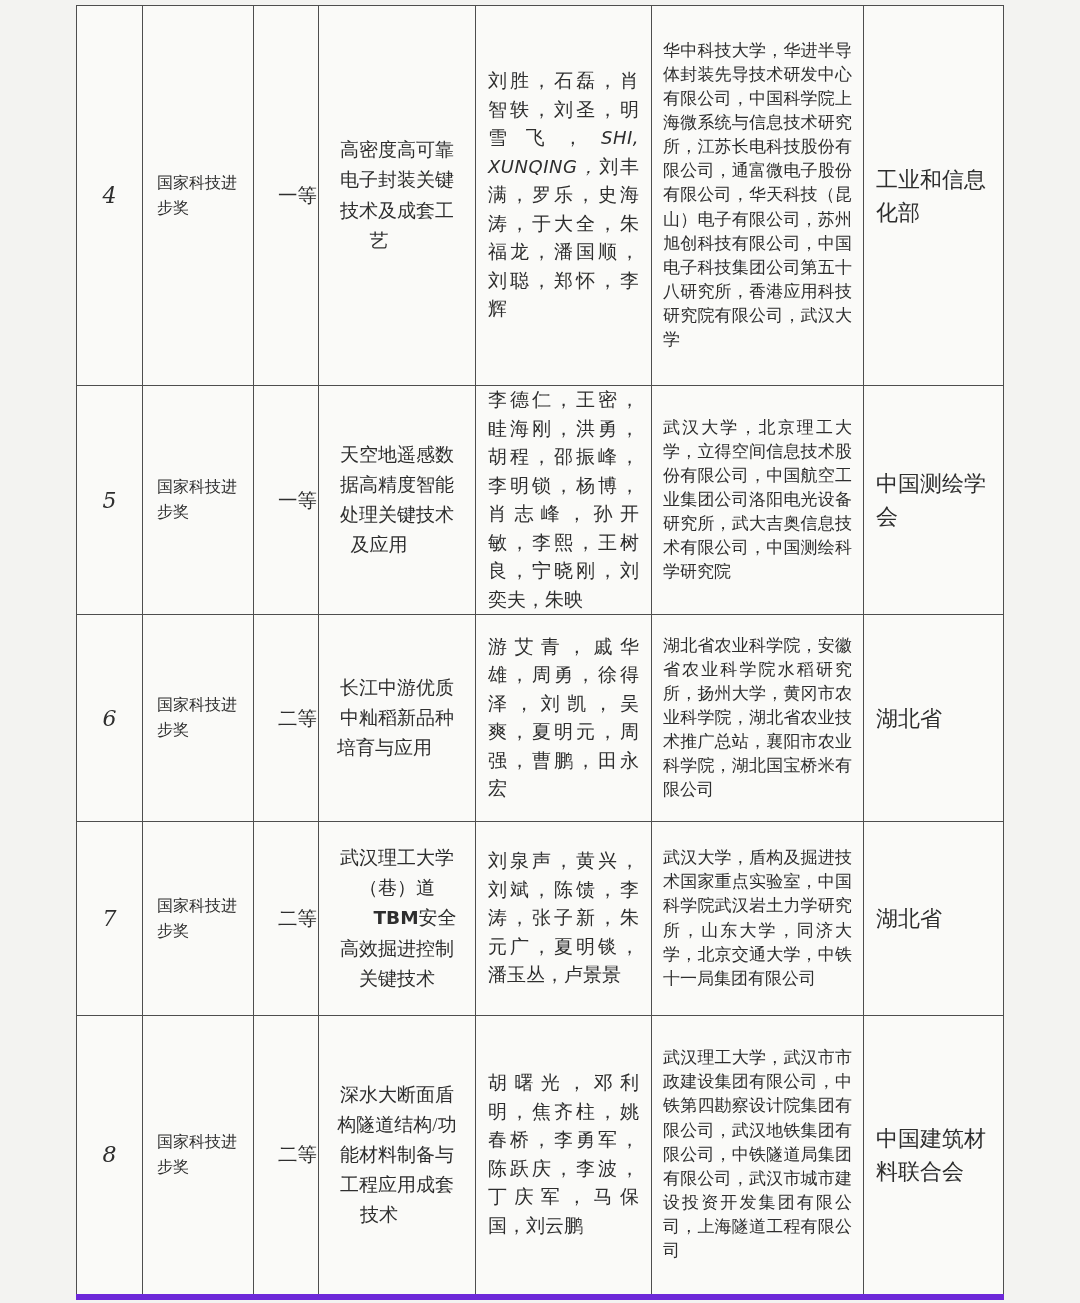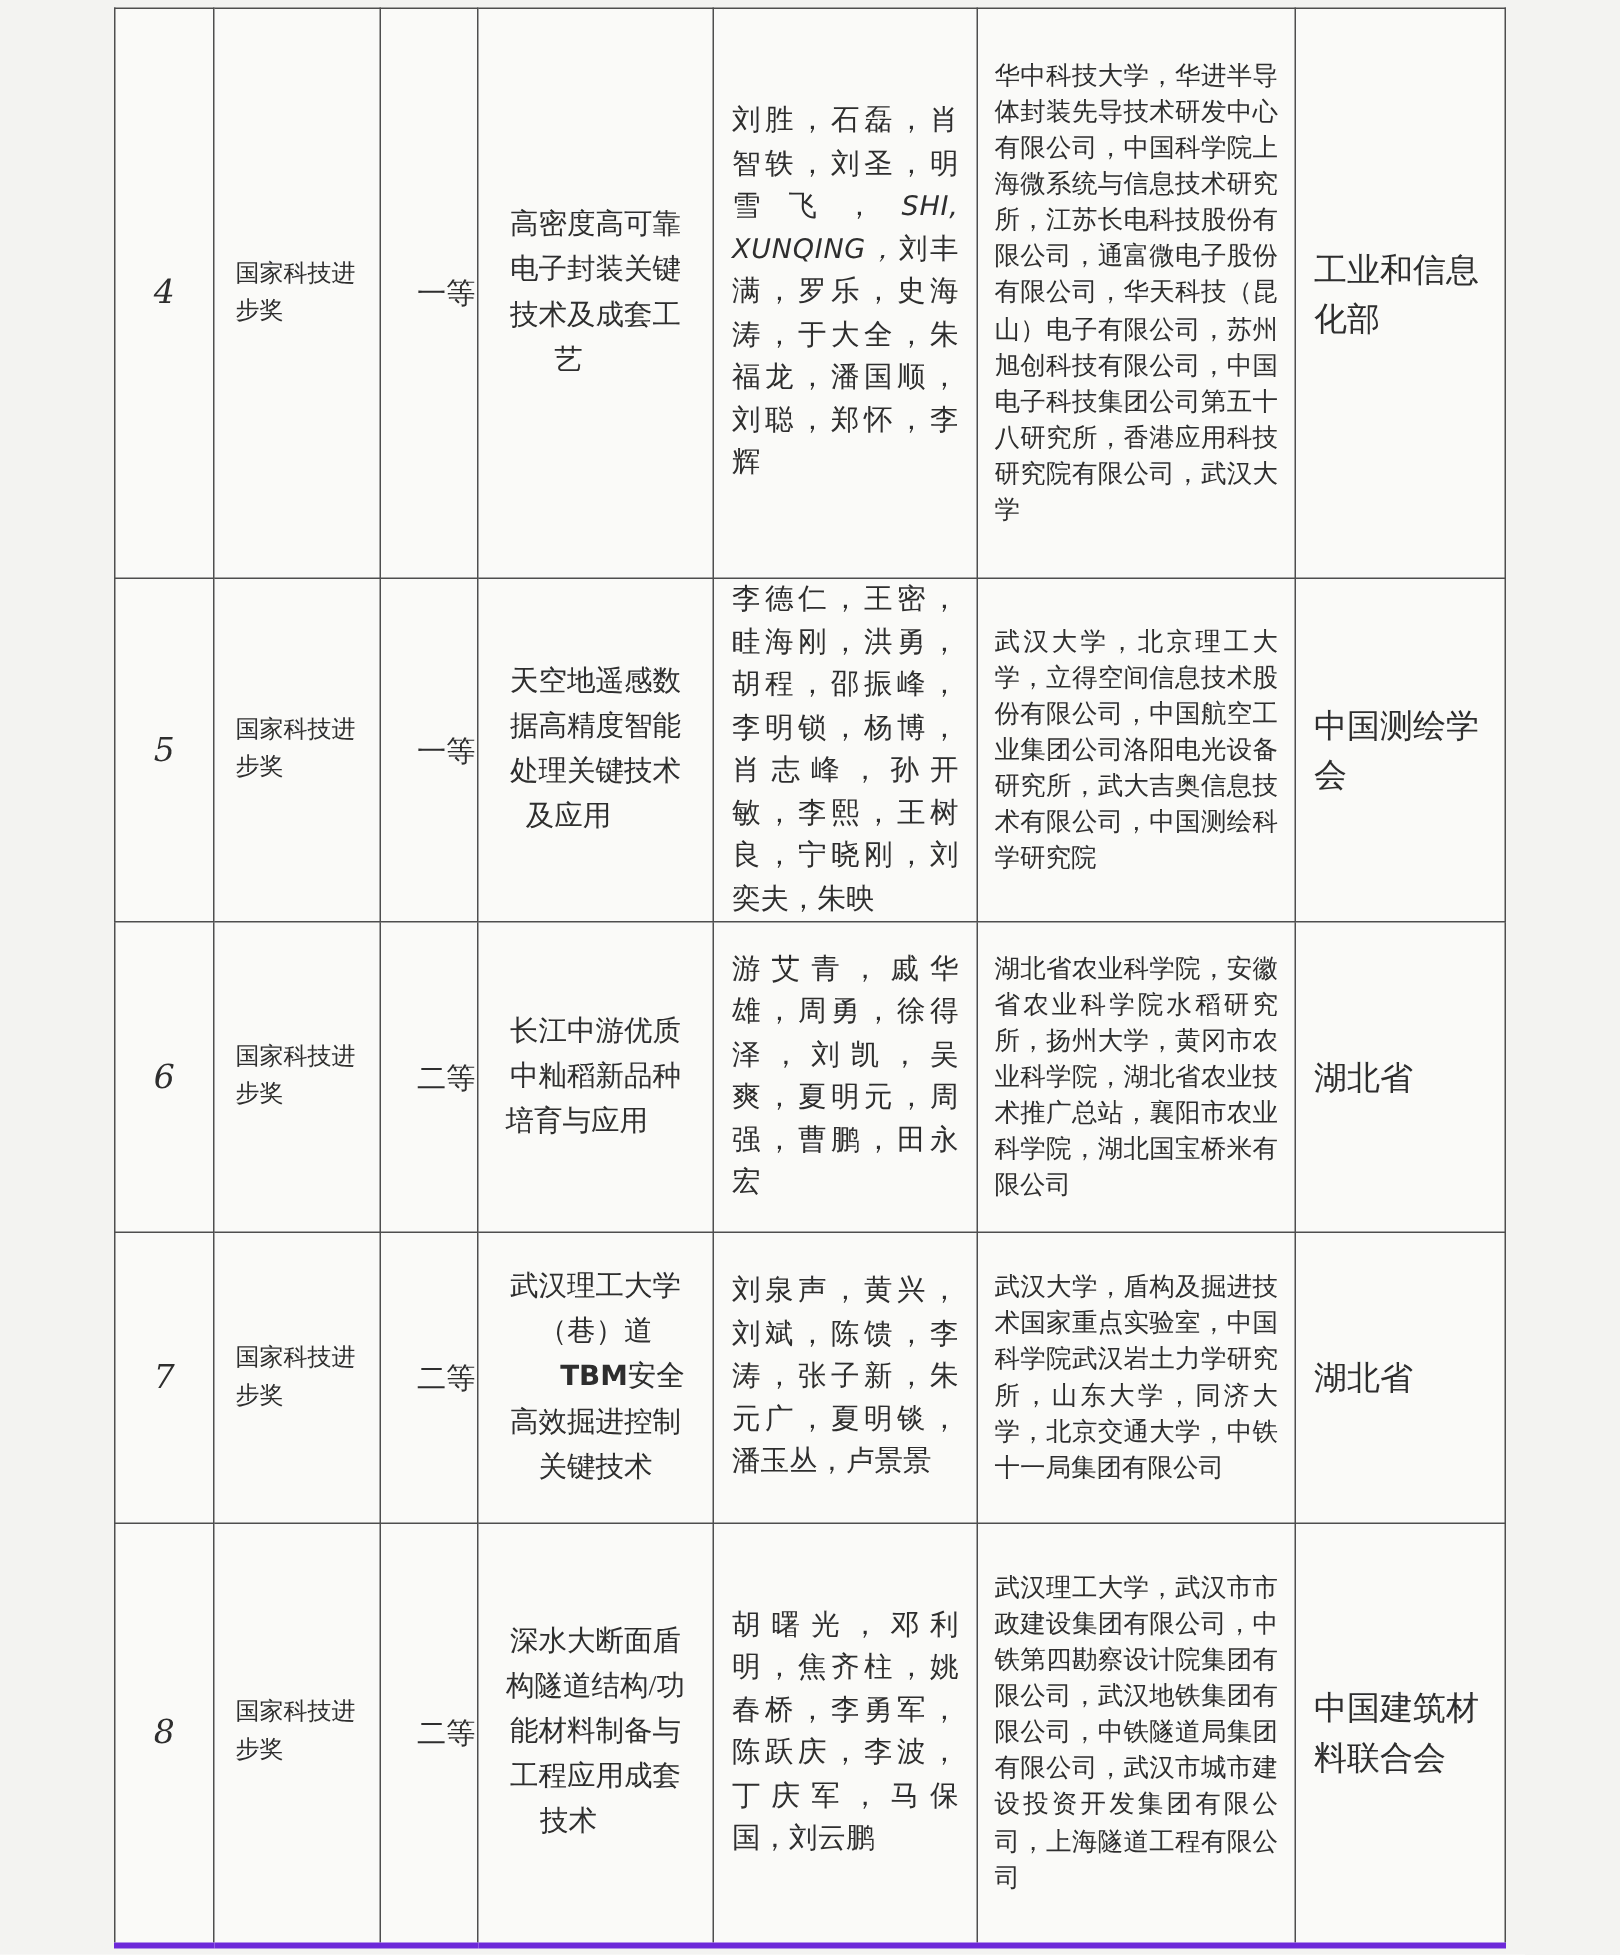--- a/index.html
+++ b/index.html
@@ -21,21 +21,21 @@
     border:1.6px solid #4e4e4e;
     vertical-align:middle;
     overflow:hidden;
     box-sizing:border-box;
   }
   tr.r0{height:380px;}
   tr.r1{height:226px;}
   tr.r2{height:207px;}
   tr.r3{height:194px;}
   tr.r4{height:281px;}
-  tr.r4 td{border-bottom:4px solid #6d28d9;}
+  tr.r4 td{border-bottom:6px solid #6d28d9;}
   .cell-no{
     text-align:center;
     font-size:22px;font-style:italic;
     font-family:"DejaVu Serif",serif;
   }
   .cell-award{padding:0 14px;font-size:16px;line-height:1.55;}
   .cell-grade{text-align:right;font-size:19.5px;}
   .cell-project{padding:0 18px;font-size:19px;line-height:1.58;text-align:center;}
   .cell-people{padding:0 12px;font-size:19px;line-height:1.5;text-align:justify;}
   .cell-orgs{padding:0 11px;font-size:17px;line-height:1.42;text-align:justify;}

